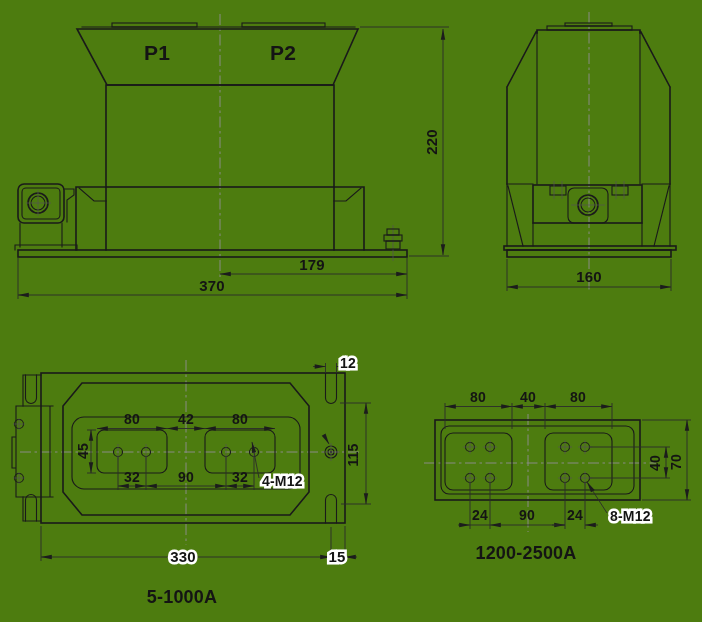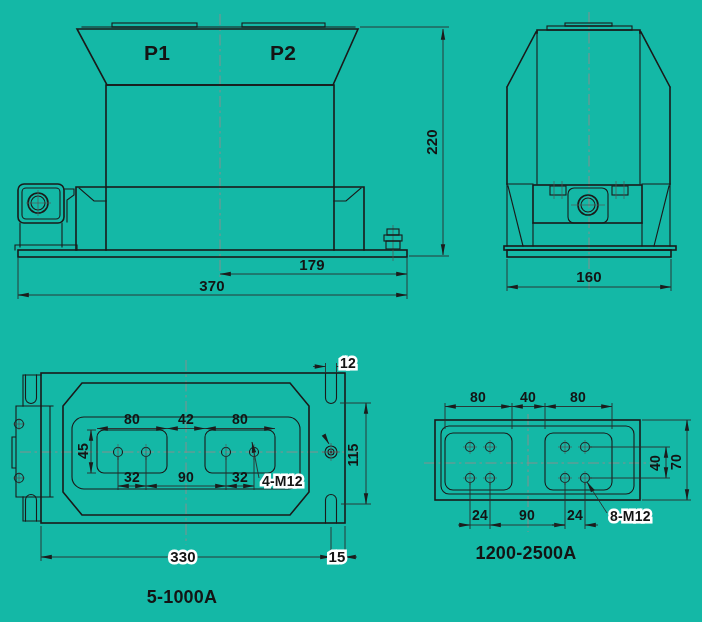--- a/index.html
+++ b/index.html
@@ -1,16 +1,16 @@
 <!DOCTYPE html>
 <html><head>
 <meta charset="utf-8">
 <style>
   html,body{margin:0;padding:0;background:#ffffff;}
-  #stage{position:relative;width:702px;height:622px;background:#14b8a6;overflow:hidden;}
+  #stage{position:relative;width:702px;height:622px;background:#4d7c0f;overflow:hidden;}
   svg{position:absolute;left:0;top:0;}
   svg text{font-family:"Liberation Sans",sans-serif;font-weight:bold;fill:#141414;letter-spacing:0.2px;}
   .t14{font-size:14px}.t15{font-size:15px}.t18{font-size:18px}.t21{font-size:21px}
   .ol{stroke:#1a1a1a;stroke-width:1.6;fill:none;stroke-linejoin:miter;stroke-linecap:square}
   .ol2{stroke:#1a1a1a;stroke-width:1.1;fill:none;stroke-linecap:square}
   .dim{stroke:#2b2b2b;stroke-width:0.9;fill:none}
   .thin{stroke:#555555;stroke-width:0.7;fill:none}
   .cl{stroke:#8c8c8c;stroke-width:0.95;fill:none;stroke-dasharray:11 3.5 2.5 3.5}
   .halo{paint-order:stroke;stroke:#ffffff;stroke-width:5px;}
 </style>

